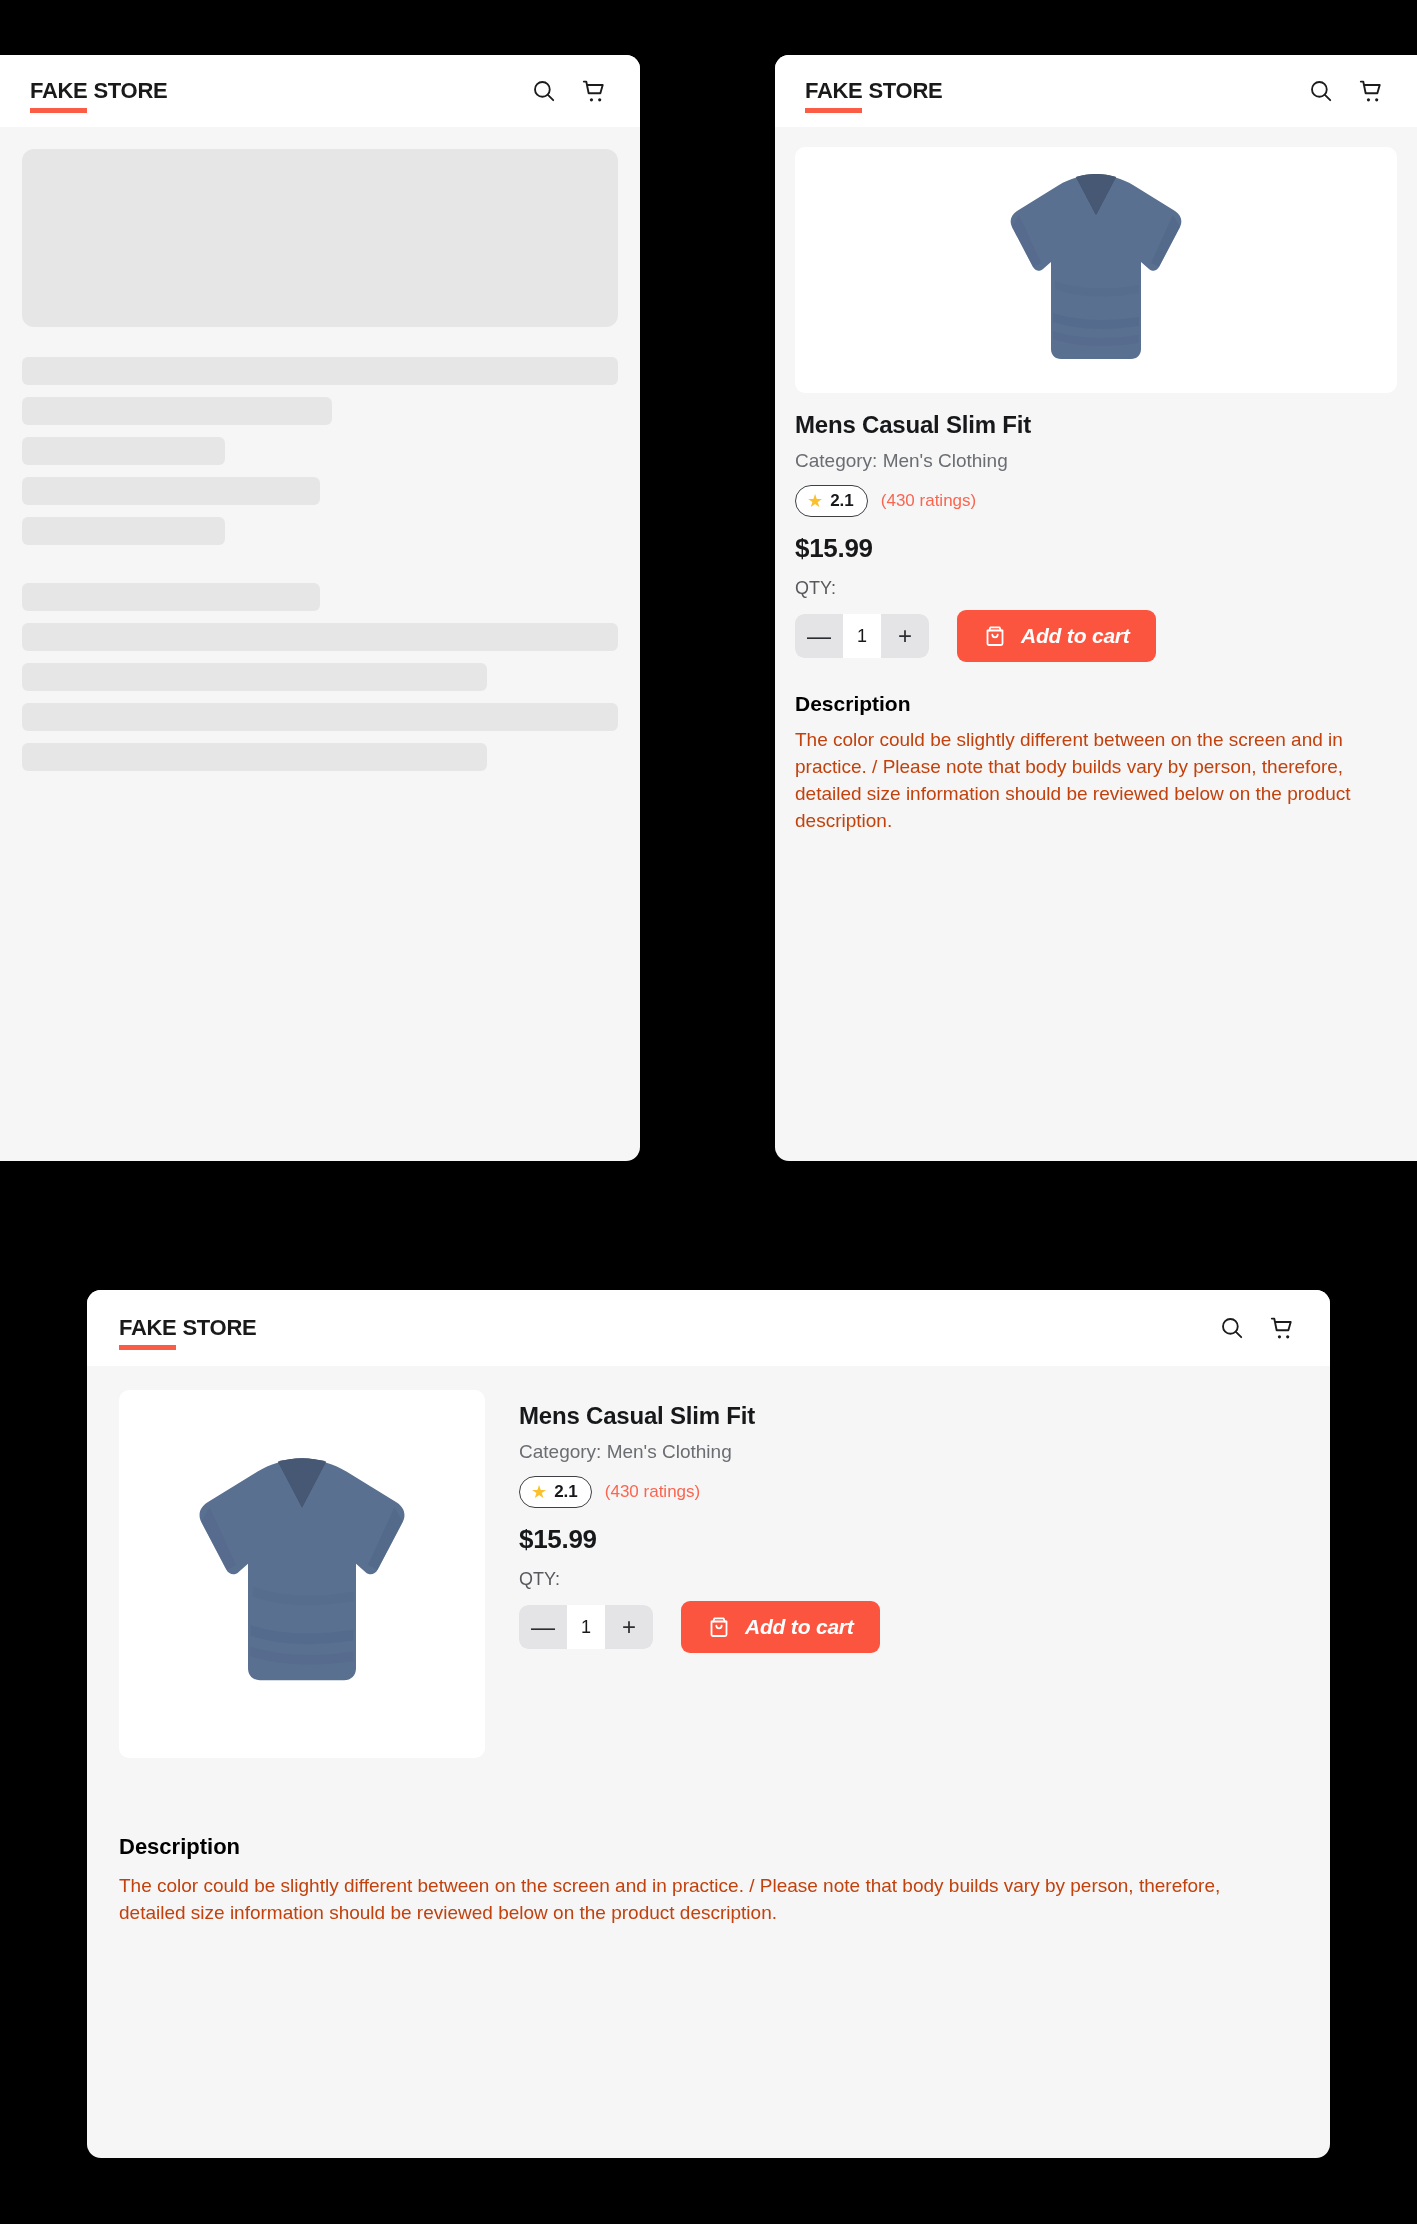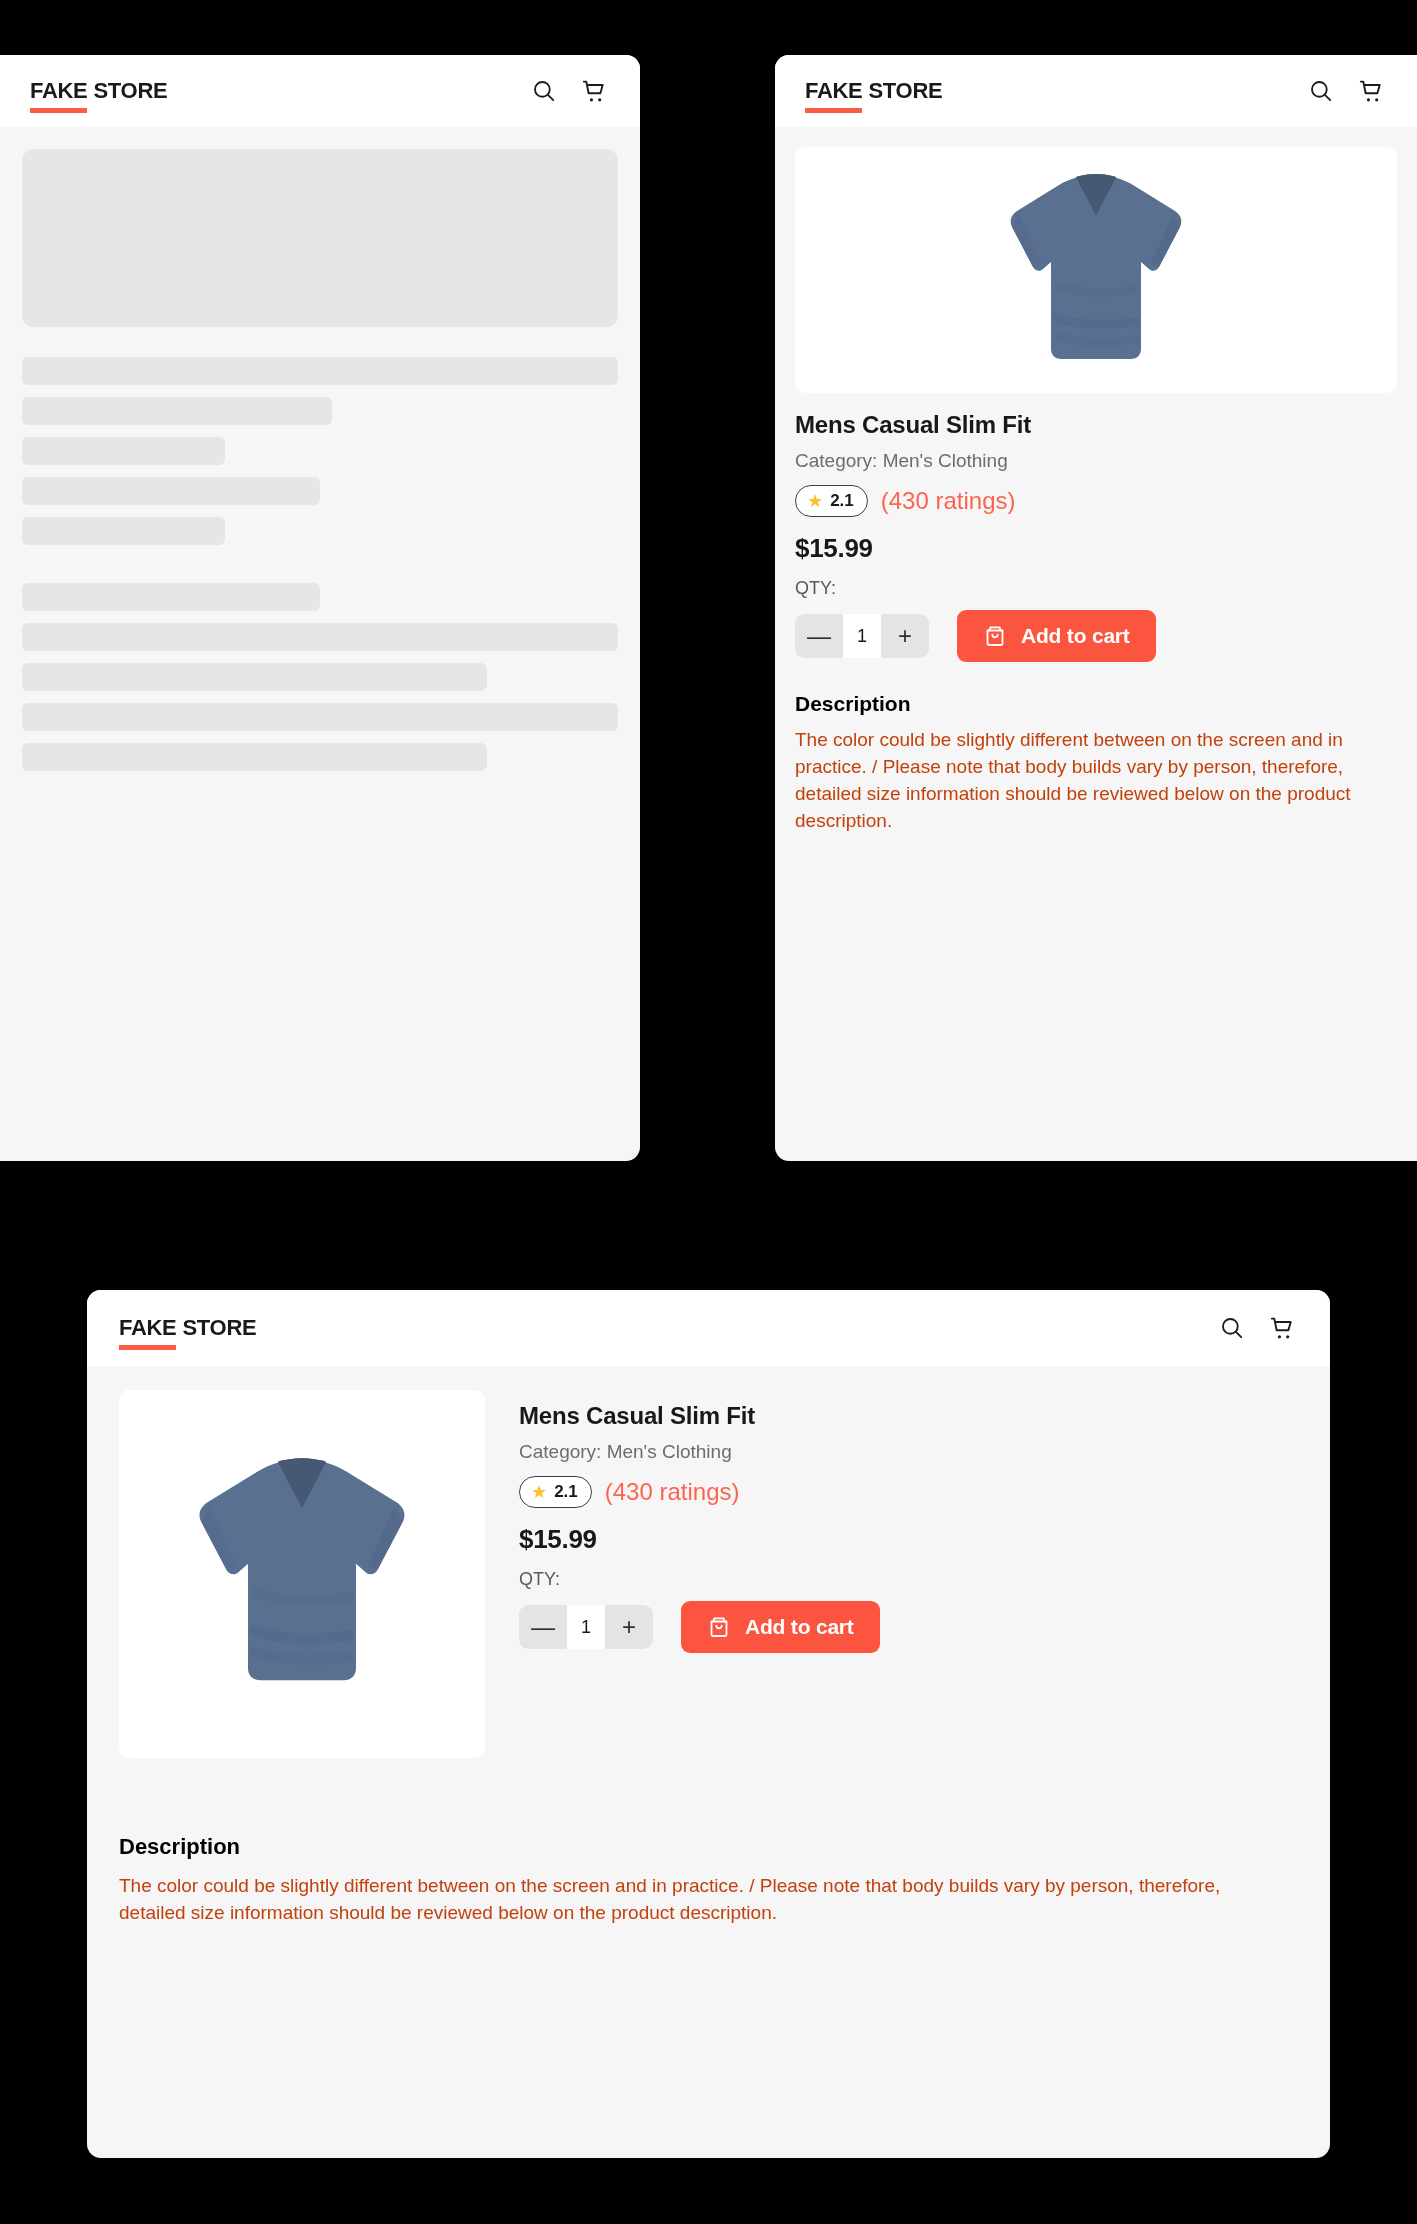--- a/index.html
+++ b/index.html
@@ -117,21 +117,21 @@
     display: inline-flex;
     align-items: center;
     gap: 7px;
     border: 1.4px solid #3e4044;
     border-radius: 18px;
     padding: 5px 13px 5px 11px;
     background: #ffffff;
   }
   .rating-badge .star { font-size: 18px; color: #fbc02d; line-height: 1; }
   .rating-value { font-size: 17px; color: #17181a; font-weight: 700; }
-  .rating-count { font-size: 24px; color: #fa6550; }
+  .rating-count { font-size: 17px; color: #fa6550; }
 
   .product-price {
     font-size: 26px;
     font-weight: 700;
     color: #17181a;
     margin-bottom: 14px;
     letter-spacing: -0.3px;
   }
   .qty-label {
     font-size: 18px;
@@ -178,20 +178,21 @@
     color: #ffffff;
     border: none;
     border-radius: 9px;
     padding: 0 26px;
     height: 52px;
     font-size: 21px;
     font-weight: 700;
     letter-spacing: -0.2px;
     cursor: pointer;
     font-family: "Liberation Sans", sans-serif;
+    font-style: italic;
   }
   .add-cart svg { display: block; }
 
   .section-title {
     font-size: 21px;
     font-weight: 700;
     color: #000000;
     margin-bottom: 11px;
   }
   .section-text {

